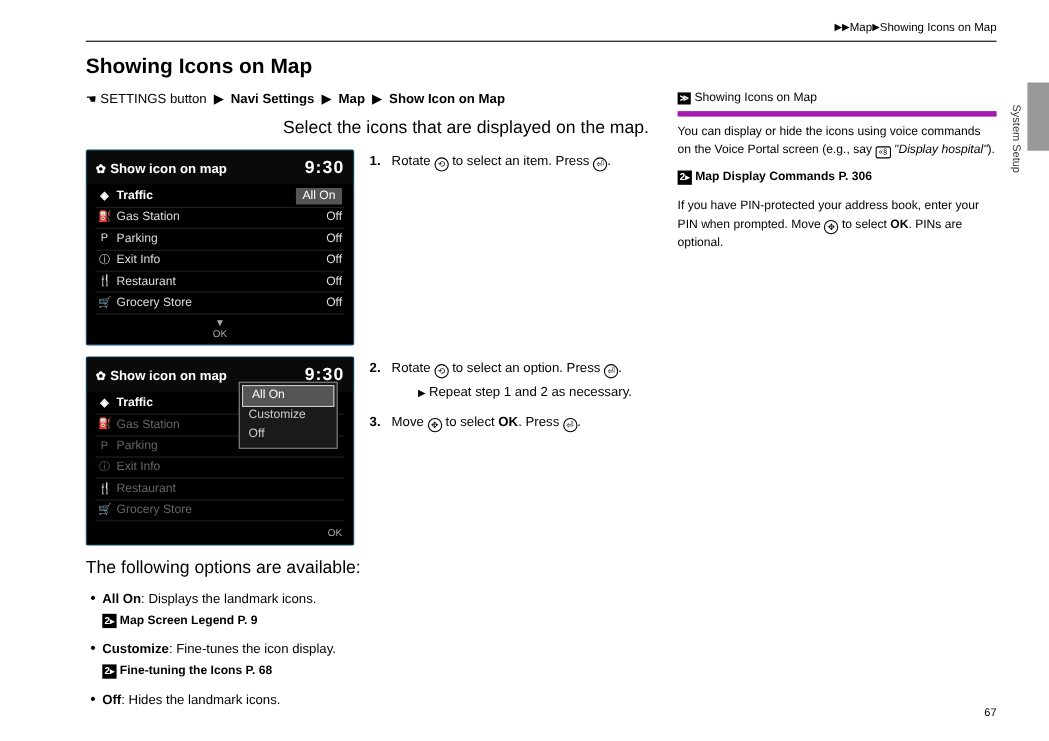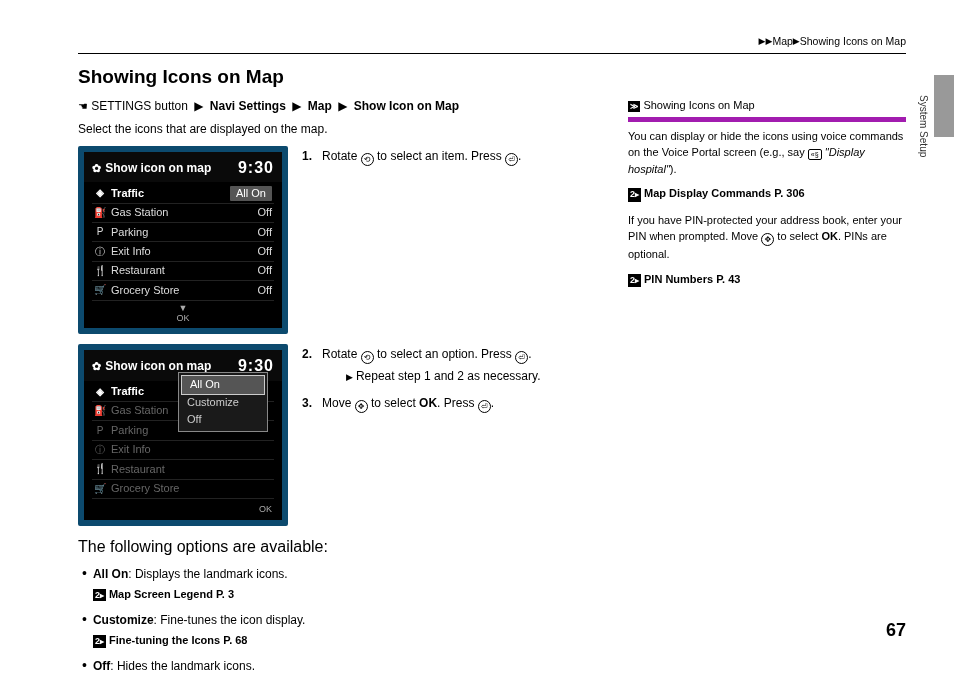--- a/index.html
+++ b/index.html
@@ -7,48 +7,48 @@
     font-family: Arial, Helvetica, sans-serif;
     background: #fff;
     color: #000;
     width: 954px;
     height: 674px;
     position: relative;
     font-size: 12px;
     line-height: 1.4;
   }
   .page {
-    padding: 34px 48px 18px 78px;
+    padding: 18px 48px 18px 78px;
     position: relative;
     height: 100%;
   }
   .breadcrumb-top {
     text-align: right;
     font-size: 10.5px;
     margin-bottom: 4px;
   }
   .breadcrumb-top .sep { font-size: 9px; vertical-align: 1px; }
   .hr { border-top: 1px solid #000; margin-bottom: 10px; }
   .title {
     font-size: 19px;
     font-weight: bold;
     margin-bottom: 8px;
   }
-  .columns { display: flex; gap: 38px; }
+  .columns { display: flex; gap: 26px; }
   .col-left { width: 512px; }
   .col-right { flex: 1; }
   .nav-path { font-size: 12px; margin-bottom: 6px; }
   .nav-path .sep { display:inline-block; margin: 0 3px; }
   .nav-path b { font-weight: bold; }
-  .intro { font-size: 12px; margin-bottom: 8px; }
+  .intro { font-size: 16px; margin-bottom: 8px; text-align: right; }
   .row-shot-steps { display:flex; gap:14px; margin-bottom:10px;}
   .screenshot {
-    width: 210px;
+    width: 244px;
     background: #000;
-    border: 6px solid #0c4a6e;
+    border: 1px solid #0c4a6e;
     border-radius: 2px;
     color: #fff;
     font-size: 11px;
     padding-bottom:4px;
   }
   .shot-head {
     display: flex; justify-content: space-between; align-items: center;
     padding: 5px 8px 3px 8px;
     font-weight: bold;
     font-size: 12px;
@@ -135,23 +135,23 @@
   .side-label {
     position: absolute;
     right: 24px; top: 95px;
     writing-mode: vertical-rl;
     font-size: 10px;
     color: #333;
   }
   .page-num {
     position: absolute;
     right: 48px;
-    bottom: 31px;
-    font-size: 18px;
-    font-weight: bold;
+    bottom: 18px;
+    font-size: 10px;
+    font-weight: normal;
   }
   .hand-icon { font-size:11px;}
 </style>
 </head>
 <body>
 
 <div class="page">
   <div class="breadcrumb-top">
     <span class="sep">▶▶</span><span>Map</span><span class="sep">▶</span><span>Showing Icons on Map</span>
   </div>
@@ -307,21 +307,21 @@
               </span>
             </li>
           </ol>
         </div>
       </div>
 
       <div class="options-intro">The following options are available:</div>
       <ul class="options-list" id="options-list">
           <li>
             <span class="dot">•</span>
-            <div class="opt-body"><b class="name">All On</b><span>: Displays the landmark icons.</span><div class="xref"><span class="xicon">2</span>Map Screen Legend <span>P. 3</span></div></div>
+            <div class="opt-body"><b class="name">All On</b><span>: Displays the landmark icons.</span><div class="xref"><span class="xicon">2</span>Map Screen Legend <span>P. 9</span></div></div>
           </li>
           <li>
             <span class="dot">•</span>
             <div class="opt-body"><b class="name">Customize</b><span>: Fine-tunes the icon display.</span><div class="xref"><span class="xicon">2</span>Fine-tuning the Icons <span>P. 68</span></div></div>
           </li>
           <li>
             <span class="dot">•</span>
             <div class="opt-body"><b class="name">Off</b><span>: Hides the landmark icons.</span></div>
           </li>
         </ul>
@@ -333,21 +333,20 @@
       </div>
       <div class="side-body">
         <p>
           <span>You can display or hide the icons using voice commands on the Voice Portal screen (e.g., say </span><span class="talk-icon">«§</span>
           <i>"Display hospital"</i><span>).</span>
         </p>
         <div class="xref"><span class="xicon">2</span><span>Map Display Commands</span> <span>P. 306</span></div>
         <p style="margin-top:10px;">
           <span>If you have PIN-protected your address book, enter your PIN when prompted. Move </span><span class="ctl-icon">✥</span><span> to select </span><b>OK</b><span>. PINs are optional.</span>
         </p>
-        <div class="xref"><span class="xicon">2</span><span>PIN Numbers</span> <span>P. 43</span></div>
       </div>
     </div>
   </div>
 
   <div class="side-tab"></div>
   <div class="side-label">System Setup</div>
   <div class="page-num">67</div>
 </div>
 
 </body></html>

